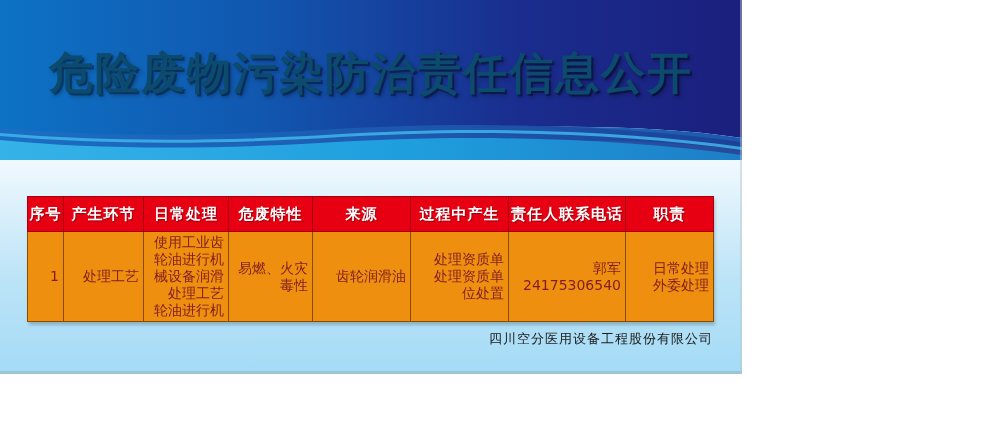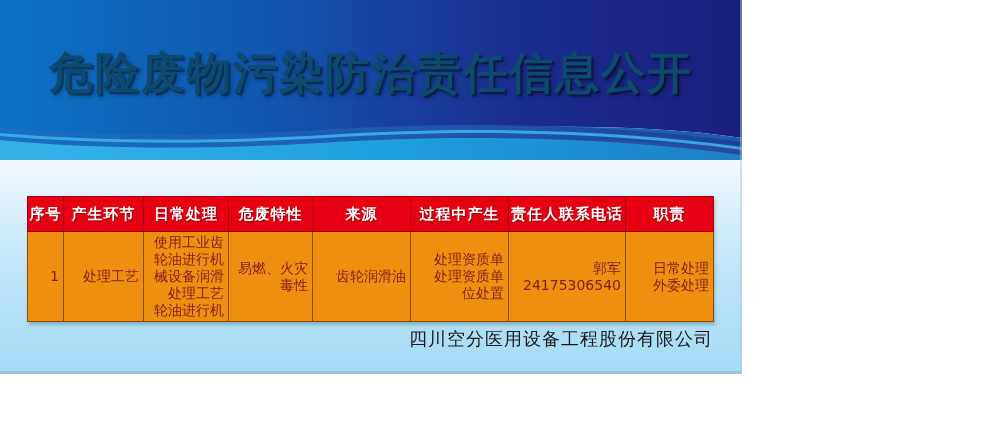--- a/index.html
+++ b/index.html
@@ -142,21 +142,21 @@
   col.c8 { width: 88px; }
 
   
   .company {
     position: absolute;
     left: 27px;
     top: 328px;
     width: 686px;
     text-align: right;
     padding-right: 2px;
-    font-size: 18px;
+    font-size: 13px;
     line-height: 22px;
     color: #1a1a1a;
     letter-spacing: 1px;
   }
 </style>
 </head>
 <body>
 
 <div id="poster">
 

